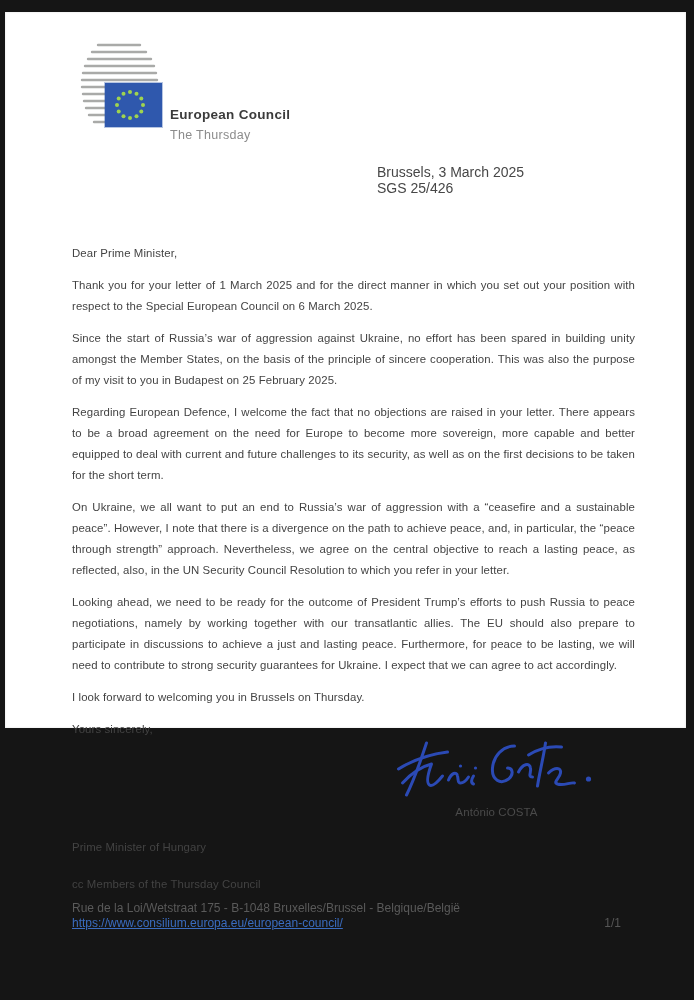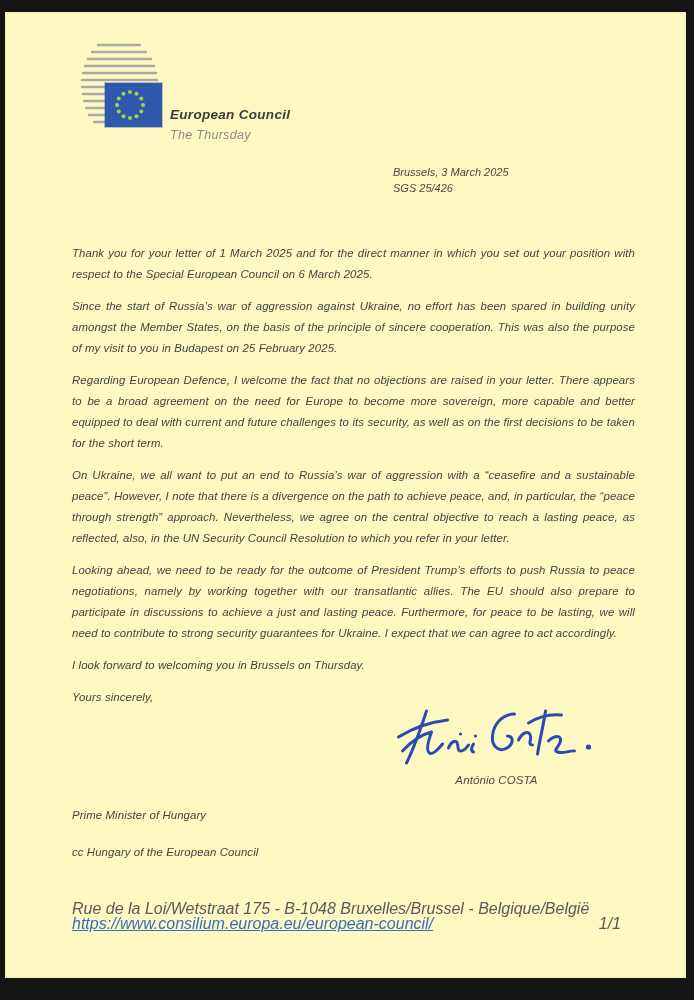--- a/index.html
+++ b/index.html
@@ -6,42 +6,41 @@
   html, body { width: 694px; height: 1000px; }
   body {
     background: #151515;
     font-family: "Liberation Sans", "DejaVu Sans", sans-serif;
     position: relative;
     overflow: hidden;
   }
   .page {
     position: absolute;
     left: 5px; top: 12px;
-    width: 681px; height: 966px;
-    background: #fef9c3;
+    width: 681px; height: 716px;
+    background: #ffffff;
     box-shadow: inset 0 0 2px rgba(0,0,0,.15);
-    font-style: italic;
   }
 
   
   .logo-wrap { position: absolute; left: 72px; top: 30px; width: 300px; height: 105px; }
   .lantern { position: absolute; left: 0; top: 0; }
   .lantern line { stroke: #a9aaa8; stroke-width: 2.4; stroke-linecap: round; }
   .eu-flag {
     position: absolute; left: 28px; top: 41px;
     width: 57px; height: 44px;
     background: #2f58ad;
     box-shadow: 0 0 0 1px rgba(47,88,173,.35);
   }
   .org-block { position: absolute; left: 93px; top: 65px; white-space: nowrap; }
   .org-name { font-size: 13.5px; font-weight: bold; color: #3b3b3b; letter-spacing: .3px; }
   .org-role { font-size: 12.5px; color: #8c8c8c; margin-top: 6px; letter-spacing: .3px; }
 
   
-  .date-block { position: absolute; left: 388px; top: 152px; font-size: 11px; color: #474747; line-height: 16px; }
+  .date-block { position: absolute; left: 372px; top: 152px; font-size: 14px; color: #474747; line-height: 16px; }
 
   
   .letter {
     position: absolute; left: 67px; top: 231px; width: 563px;
     font-size: 11.4px; color: #434343; line-height: 21px;
     letter-spacing: .1px;
   }
   .letter p { margin-bottom: 11px; }
   .letter p.just { text-align: justify; }
   .salutation { margin-bottom: 12px; }
@@ -51,21 +50,21 @@
   .signature-block { width: 205px; margin: -12px 0 6px 322px; text-align: center; }
   .signature-ink { display: block; }
   .signature-ink path { fill: none; stroke: #2b4ab5; stroke-width: 3; stroke-linecap: round; stroke-linejoin: round; }
   .signature-ink circle { fill: #2b4ab5; }
   .signed-name { font-size: 11.5px; color: #4a4a4a; margin-top: 1px; }
 
   .addressee { margin-top: 14px; line-height: 20px; }
   .cc-line { margin-top: 17px; }
 
   
-  .footer { position: absolute; left: 67px; top: 889px; font-size: 16px; color: #5a5a5a; line-height: 15px; width: 563px; }
+  .footer { position: absolute; left: 67px; top: 889px; font-size: 12px; color: #5a5a5a; line-height: 15px; width: 563px; }
   .footer a { color: #3a6cc0; text-decoration: underline; }
   .page-number { position: absolute; right: 14px; top: 15px; color: #565656; }
 </style>
 </head>
 <body>
 
 <div class="page">
 
   <div class="logo-wrap">
     <svg class="lantern" width="90" height="85" viewBox="0 0 90 85">
@@ -105,20 +104,21 @@
       <div class="org-role">The Thursday</div>
     </div>
   </div>
 
   <div class="date-block">
     <div>Brussels, 3 March 2025</div>
     <div>SGS 25/426</div>
   </div>
 
   <div class="letter">
+    <p class="salutation">Dear Prime Minister,</p>
     <p class="just">Thank you for your letter of 1 March 2025 and for the direct manner in which you set out your position with respect to the Special European Council on 6 March 2025.</p>
     <p class="just">Since the start of Russia’s war of aggression against Ukraine, no effort has been spared in building unity amongst the Member States, on the basis of the principle of sincere cooperation. This was also the purpose of my visit to you in Budapest on 25 February 2025.</p>
     <p class="just">Regarding European Defence, I welcome the fact that no objections are raised in your letter. There appears to be a broad agreement on the need for Europe to become more sovereign, more capable and better equipped to deal with current and future challenges to its security, as well as on the first decisions to be taken for the short term.</p>
     <p class="just">On Ukraine, we all want to put an end to Russia’s war of aggression with a “ceasefire and a sustainable peace”. However, I note that there is a divergence on the path to achieve peace, and, in particular, the “peace through strength” approach. Nevertheless, we agree on the central objective to reach a lasting peace, as reflected, also, in the UN Security Council Resolution to which you refer in your letter.</p>
     <p class="just">Looking ahead, we need to be ready for the outcome of President Trump’s efforts to push Russia to peace negotiations, namely by working together with our transatlantic allies. The EU should also prepare to participate in discussions to achieve a just and lasting peace. Furthermore, for peace to be lasting, we will need to contribute to strong security guarantees for Ukraine. I expect that we can agree to act accordingly.</p>
     <p>I look forward to welcoming you in Brussels on Thursday.</p>
     <p class="closing">Yours sincerely,</p>
 
     <div class="signature-block">
       <svg class="signature-ink" width="205" height="62" viewBox="0 0 200 62">
@@ -142,21 +142,21 @@
 
         <circle cx="192" cy="40" r="2.6"></circle>
       </svg>
       <div class="signed-name">António COSTA</div>
     </div>
 
     <div class="addressee">
       <div>Prime Minister of Hungary</div>
     </div>
 
-    <p class="cc-line">cc Hungary of the European Council</p>
+    <p class="cc-line">cc Members of the Thursday Council</p>
   </div>
 
   <div class="footer">
     <div>Rue de la Loi/Wetstraat 175 - B-1048 Bruxelles/Brussel - Belgique/België</div>
     <div>
       <a href="#">https://www.consilium.europa.eu/european-council/</a>
     </div>
     <div class="page-number">1/1</div>
   </div>
 

